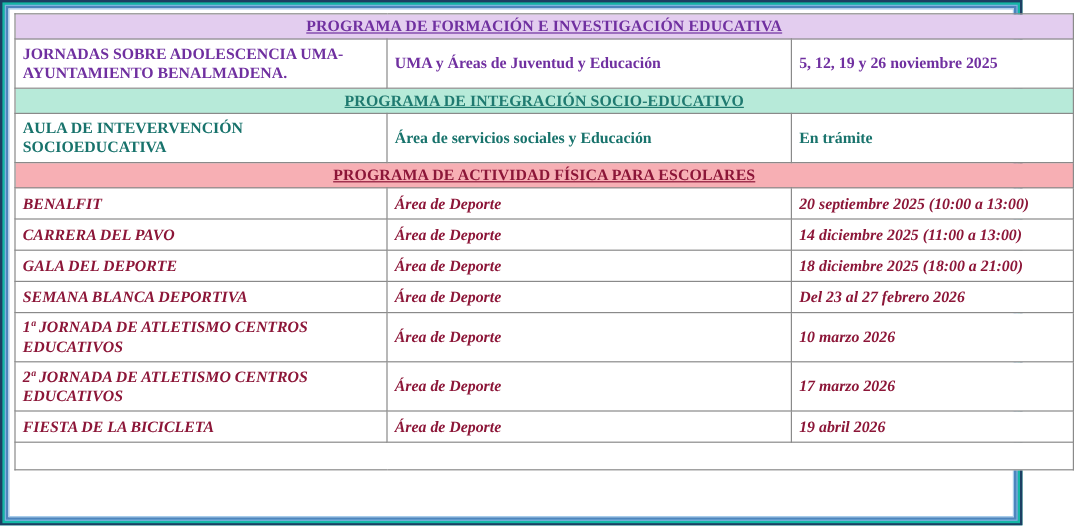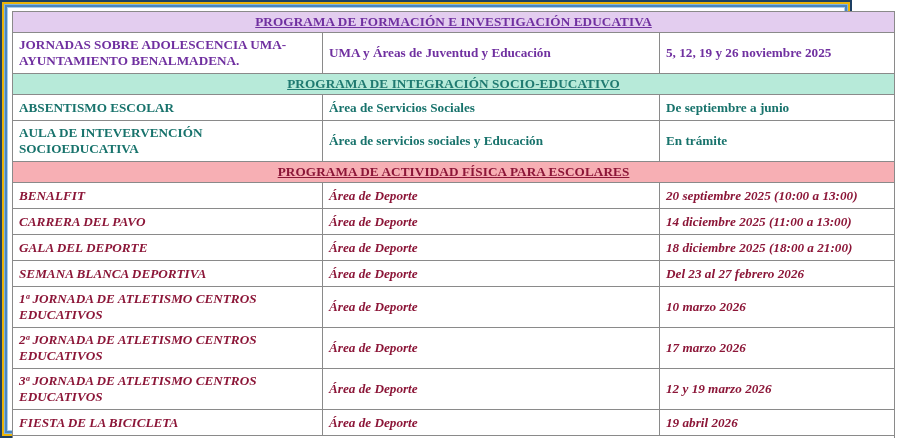--- a/index.html
+++ b/index.html
@@ -12,21 +12,21 @@
     height: 438px;
     font-family: "Liberation Serif", "DejaVu Serif", serif;
     overflow: hidden;
   }
 
   
   #frame-outer {
     box-sizing: border-box;
     width: 852px;
     height: 438px;
-    background: #eab308;
+    background: #14b8a6;
     border: 2px solid #1d3f63;
     padding: 2px;
   }
   #frame-mid {
     box-sizing: border-box;
     width: 100%;
     height: 100%;
     background: #4d85bd;
     border: 1px solid #7fb4e0;
     padding: 2px;
@@ -115,25 +115,20 @@
           <td>JORNADAS SOBRE ADOLESCENCIA UMA-AYUNTAMIENTO BENALMADENA.</td>
           <td>UMA y Áreas de Juventud y Educación</td>
           <td>5, 12, 19 y 26 noviembre 2025</td>
         </tr>
 
         <tr>
           <td class="section sec-integracion" colspan="3">
             <span>PROGRAMA DE INTEGRACIÓN SOCIO-EDUCATIVO</span>
           </td>
         </tr>
-        <tr class="row-integracion std">
-          <td>ABSENTISMO ESCOLAR</td>
-          <td>Área de Servicios Sociales</td>
-          <td>De septiembre a junio</td>
-        </tr>
         <tr class="row-integracion two-line">
           <td>AULA DE INTEVERVENCIÓN SOCIOEDUCATIVA</td>
           <td>Área de servicios sociales y Educación</td>
           <td>En trámite</td>
         </tr>
 
         <tr>
           <td class="section sec-actividad" colspan="3">
             <span>PROGRAMA DE ACTIVIDAD FÍSICA PARA ESCOLARES</span>
           </td>
@@ -162,25 +157,20 @@
         <tr class="row-actividad two-line">
           <td>1ª JORNADA DE ATLETISMO CENTROS EDUCATIVOS</td>
           <td>Área de Deporte</td>
           <td>10 marzo 2026</td>
         </tr>
         <tr class="row-actividad two-line">
           <td>2ª JORNADA DE ATLETISMO CENTROS EDUCATIVOS</td>
           <td>Área de Deporte</td>
           <td>17 marzo 2026</td>
         </tr>
-        <tr class="row-actividad two-line">
-          <td>3ª JORNADA DE ATLETISMO CENTROS EDUCATIVOS</td>
-          <td>Área de Deporte</td>
-          <td>12 y 19 marzo 2026</td>
-        </tr>
         <tr class="row-actividad std">
           <td>FIESTA DE LA BICICLETA</td>
           <td>Área de Deporte</td>
           <td>19 abril 2026</td>
         </tr>
 
         <tr>
           <td class="spacer" colspan="3">&nbsp;</td>
         </tr>
 

